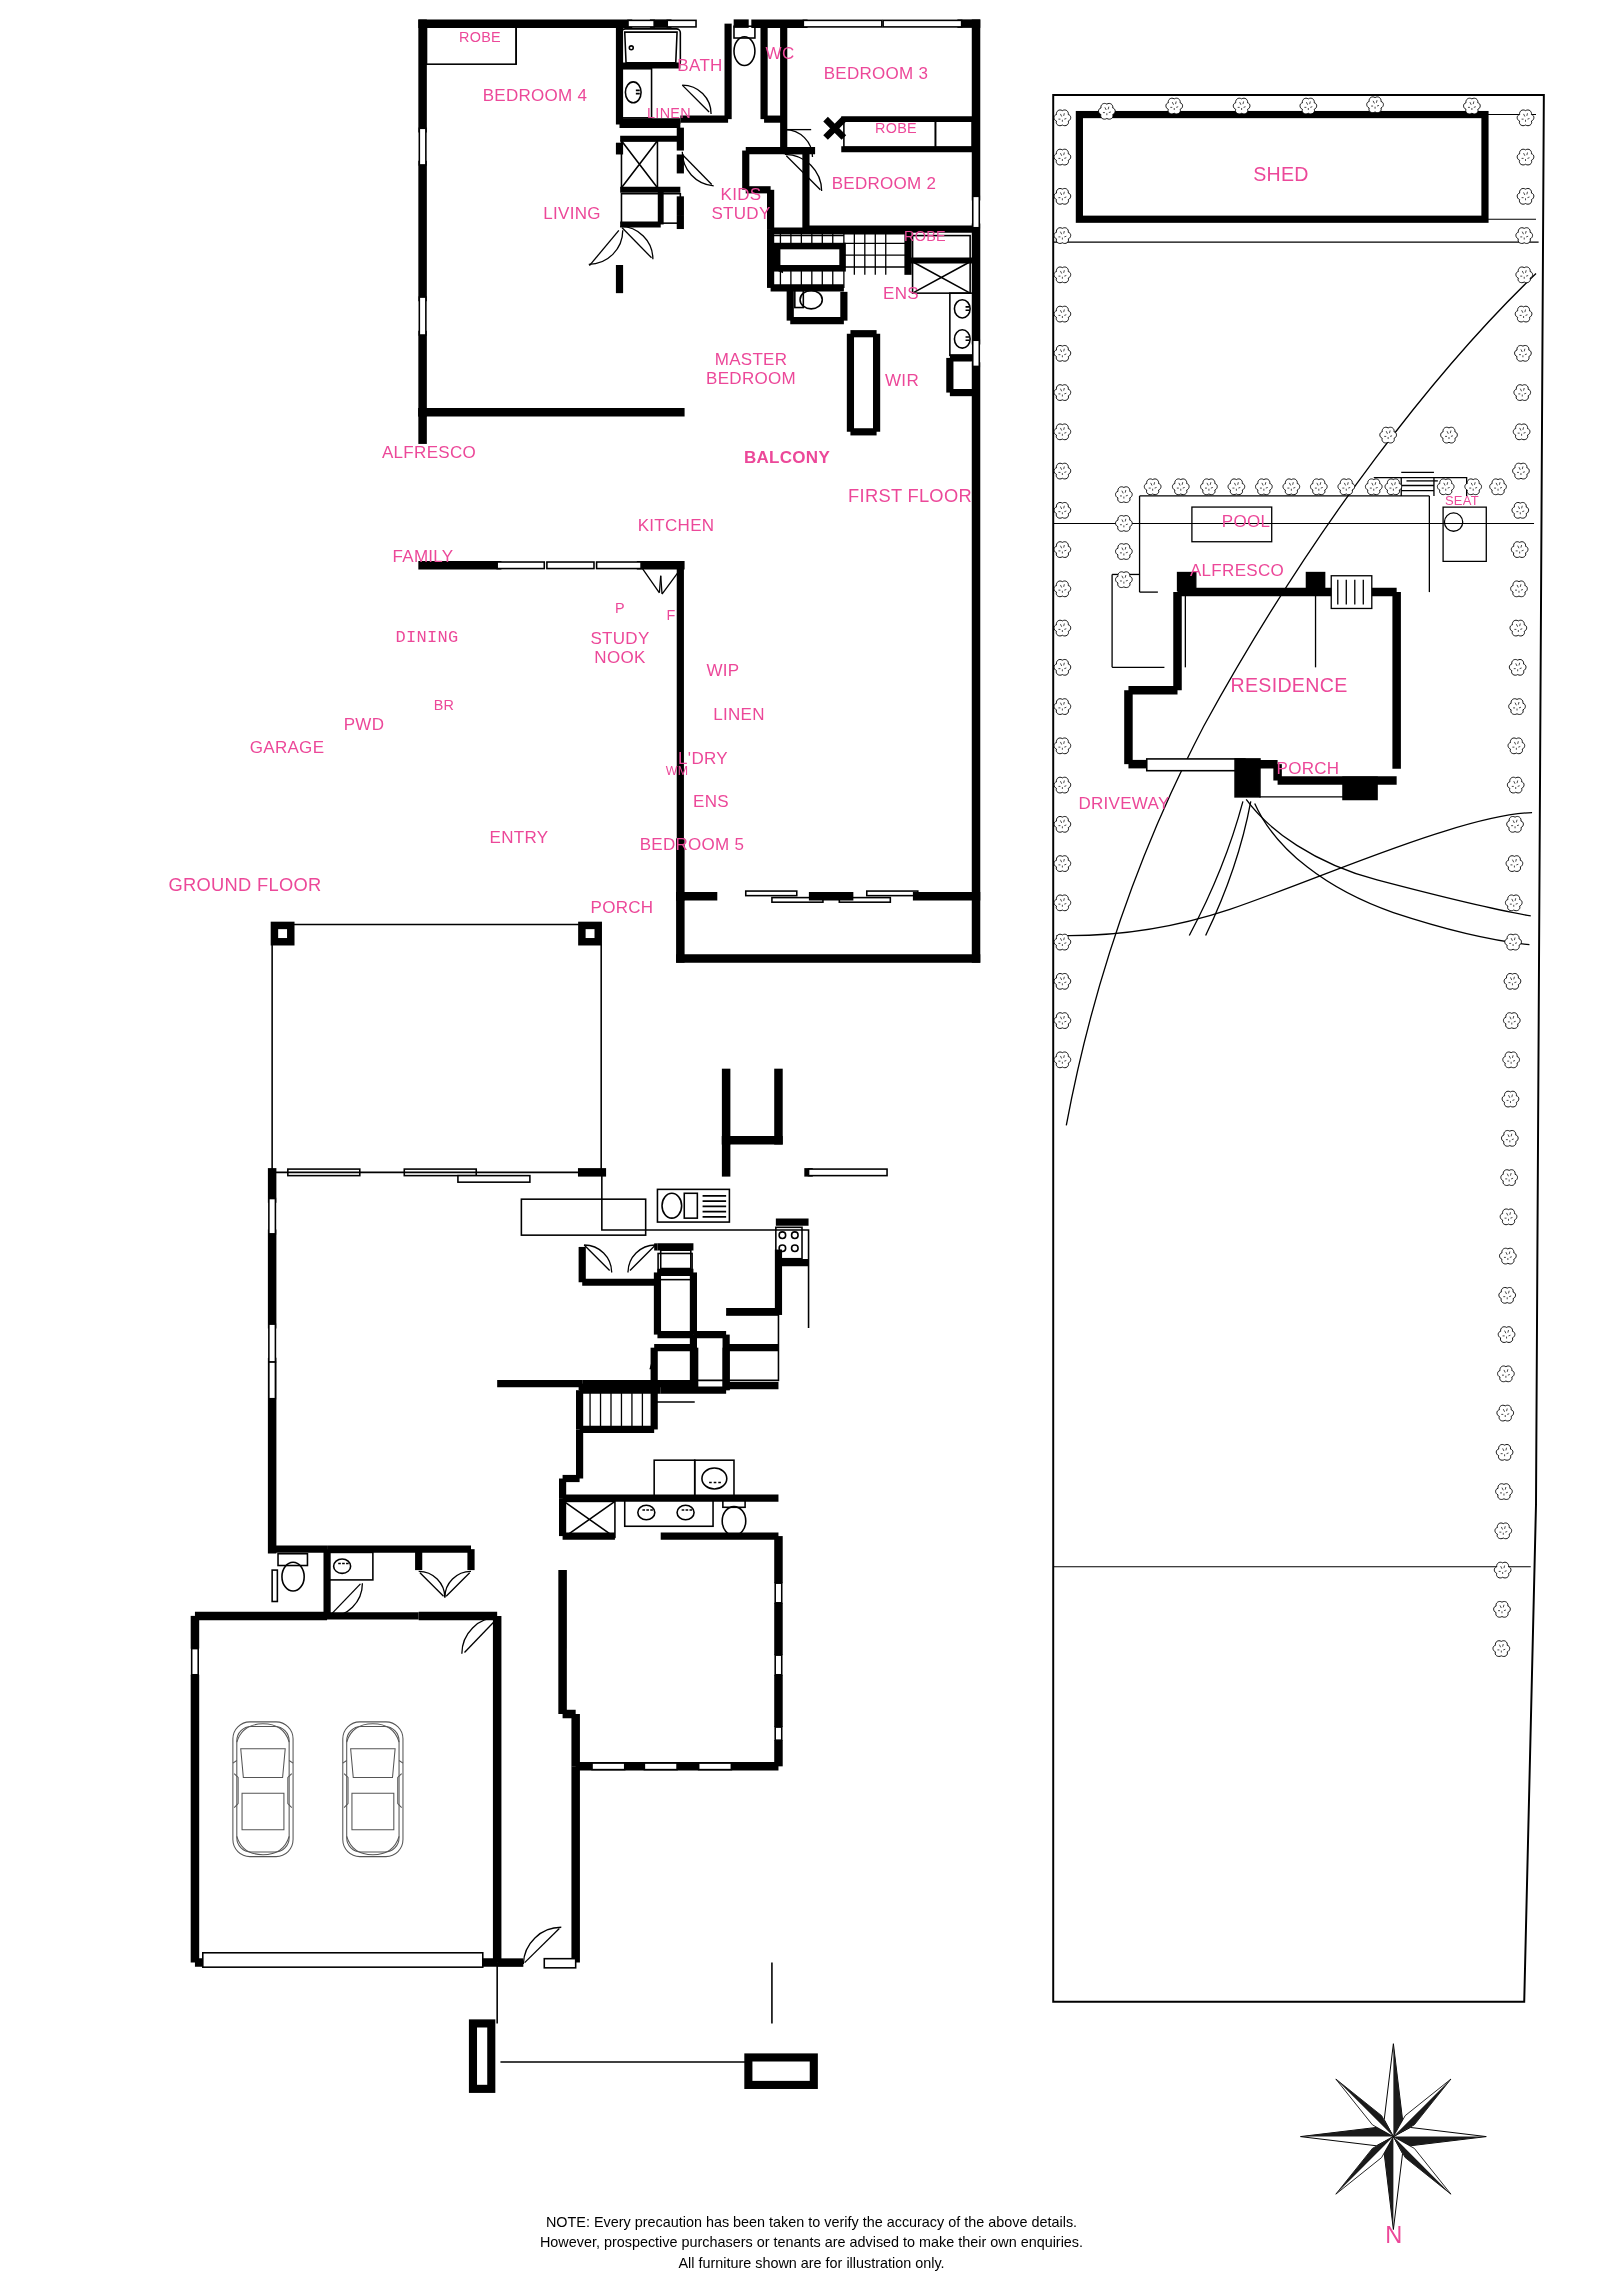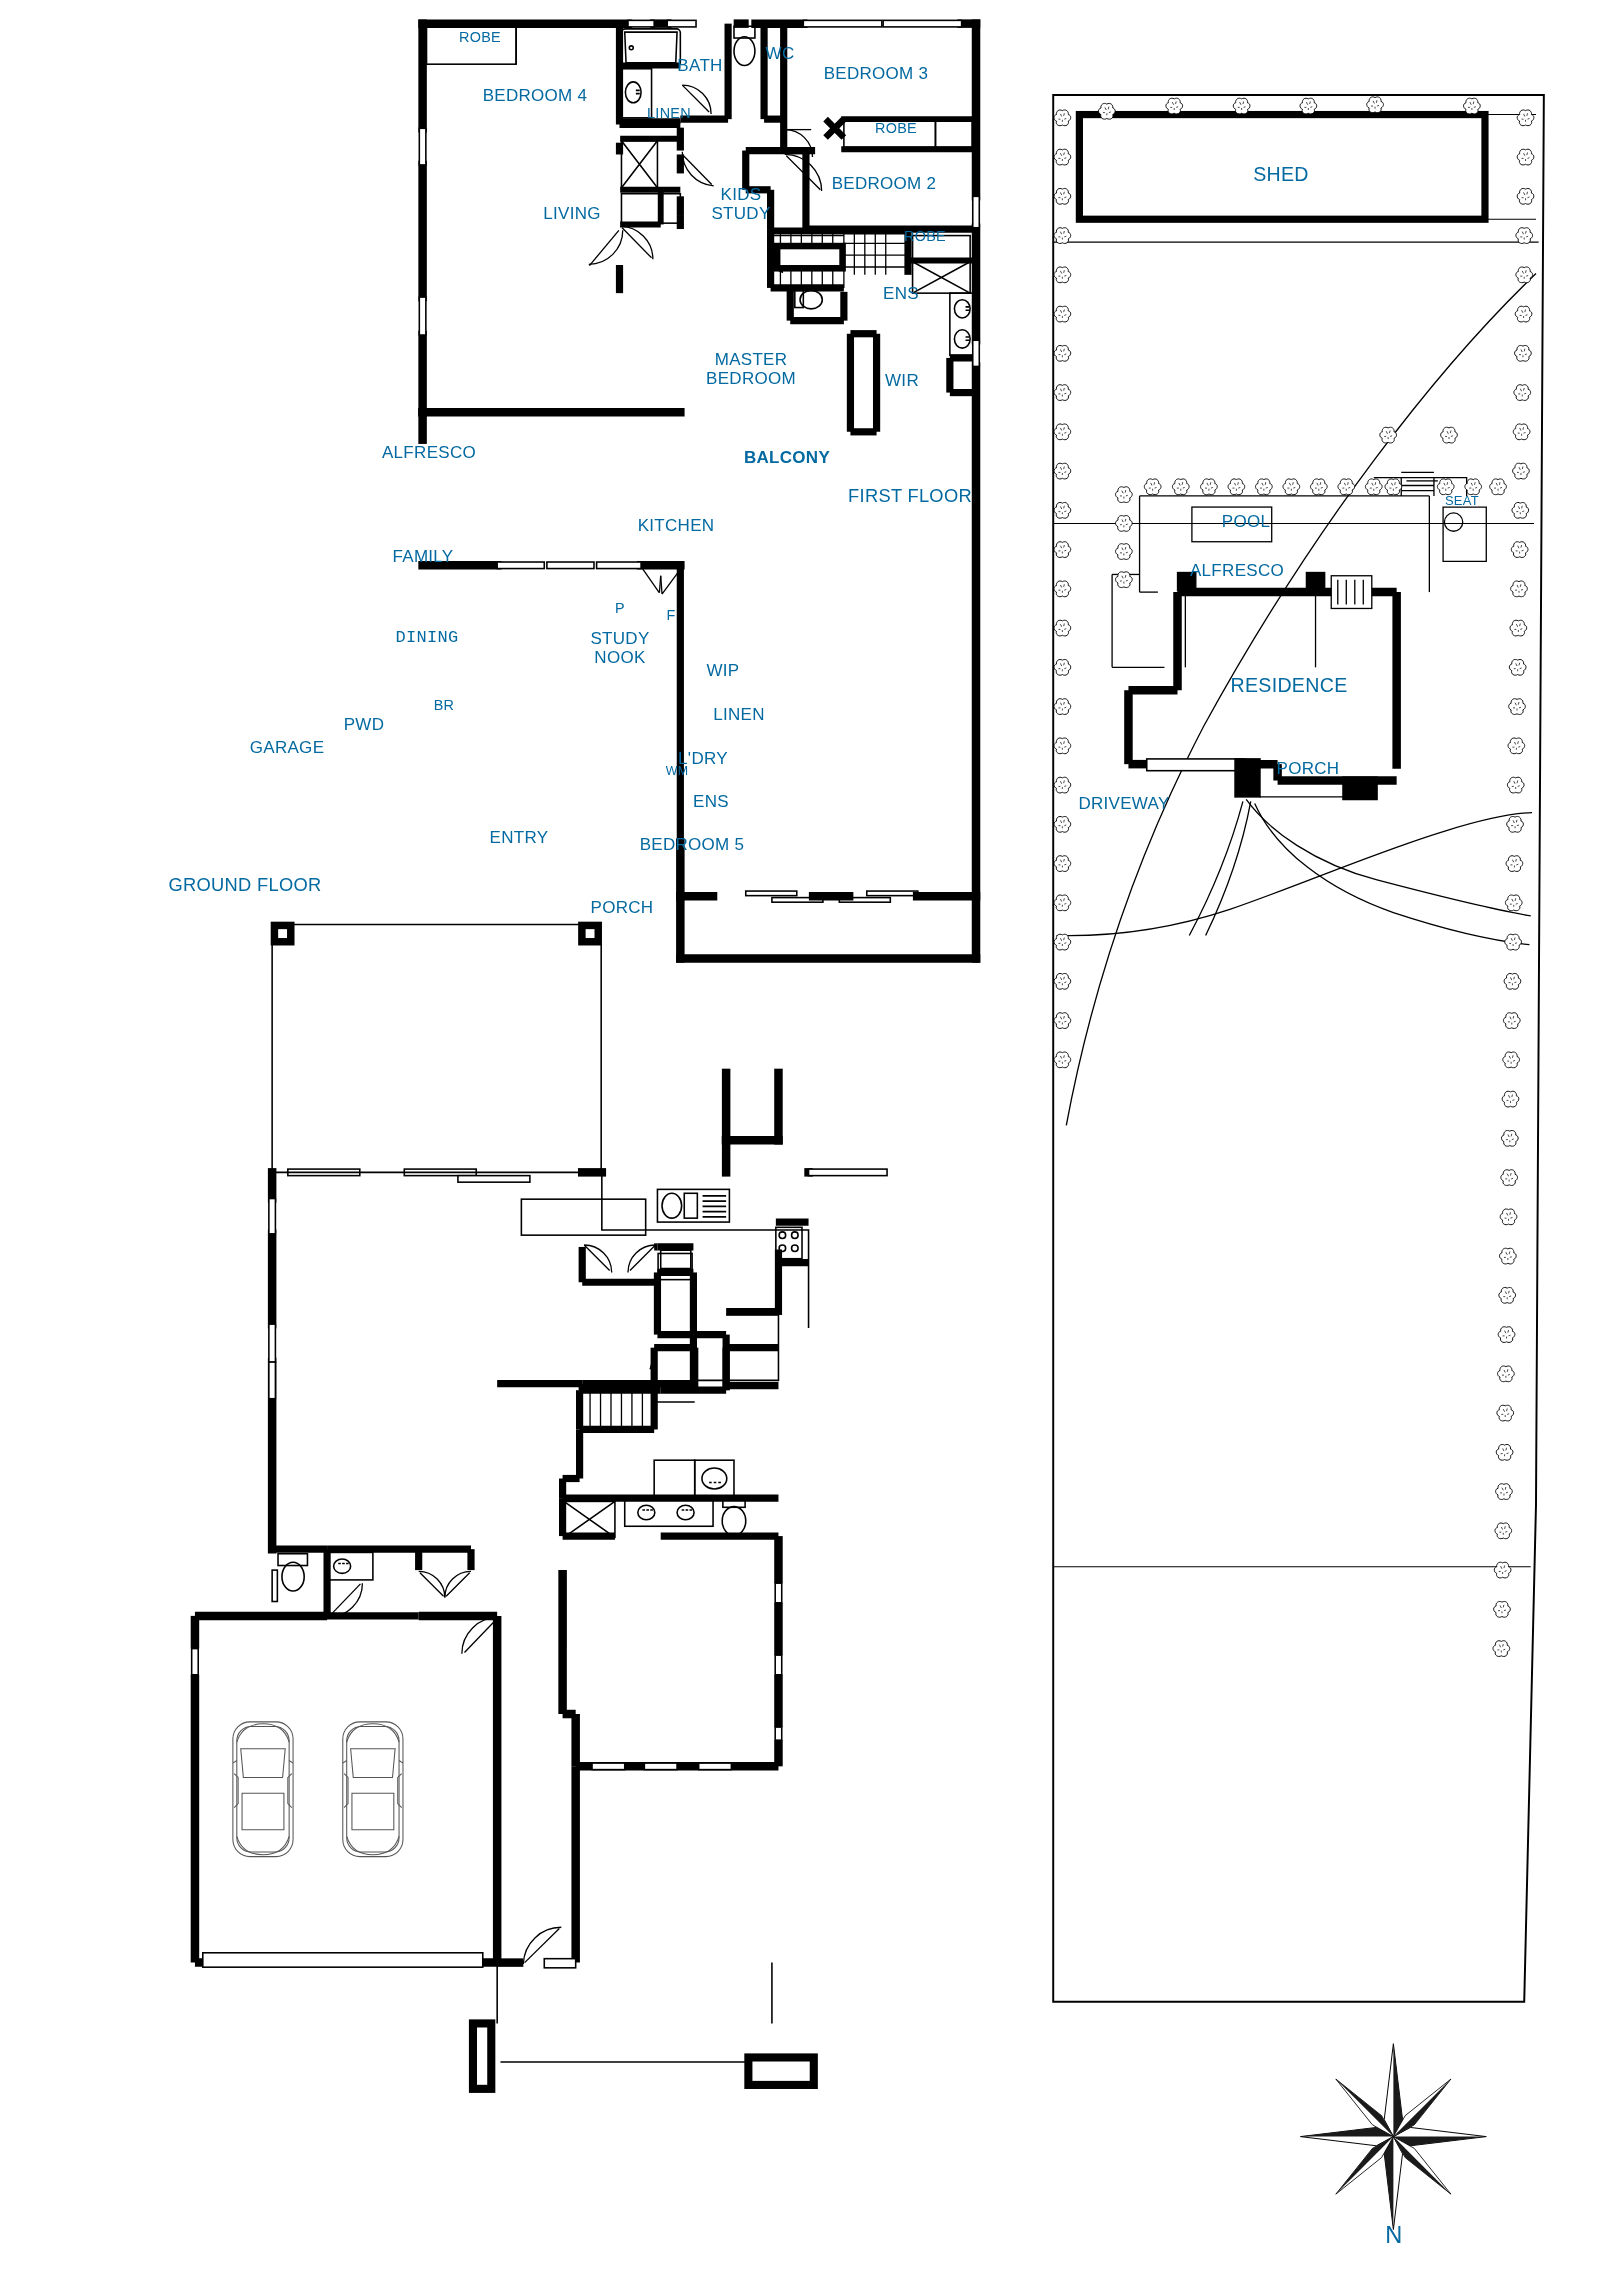--- a/index.html
+++ b/index.html
@@ -9,21 +9,21 @@
     font-family:"Liberation Sans","DejaVu Sans",sans-serif;
     color:#000;
   }
   #stage{position:absolute;left:0;top:0;width:1623px;height:2295px;}
   svg.plan{position:absolute;left:0;top:0;width:1623px;height:2295px;}
 
   
   .lbl{
     position:absolute;
     font-family:"Liberation Sans","DejaVu Sans",sans-serif;
-    color:#0369a1;
+    color:#ec4899;
     white-space:pre;
     text-align:center;
     transform:translate(-50%,-50%);
     letter-spacing:0.3px;
     line-height:1.12;
     pointer-events:none;
   }
   .s-room{font-size:17px;}
   .s-small{font-size:14.4px;}
   .s-tiny{font-size:12.4px;}
@@ -819,16 +819,19 @@
       <div class="lbl s-seat" style="left: 1462px; top: 501px;">SEAT</div>
       <div class="lbl s-siteSm" style="left: 1246px; top: 522px;">POOL</div>
       <div class="lbl s-siteSm" style="left: 1237px; top: 571px;">ALFRESCO</div>
       <div class="lbl s-site" style="left: 1283px; top: 686px; margin-left: 6px;">RESIDENCE</div>
       <div class="lbl s-siteSm" style="left: 1308px; top: 769px;">PORCH</div>
       <div class="lbl s-siteSm" style="left: 1124px; top: 804px;">DRIVEWAY</div>
       <div class="lbl s-floor" style="left: 910px; top: 496px;">FIRST FLOOR</div>
       <div class="lbl s-floor" style="left: 245px; top: 885px;">GROUND FLOOR</div>
     </div>
 
+  <div id="disclaimer">NOTE: Every precaution has been taken to verify the accuracy of the above details.
+However, prospective purchasers or tenants are advised to make their own enquiries.
+All furniture shown are for illustration only.</div>
   <div class="lbl s-compass" id="compass-label" style="left: 1394px; top: 2235px;">N</div>
 
 </div>
 
 
 </body></html>

